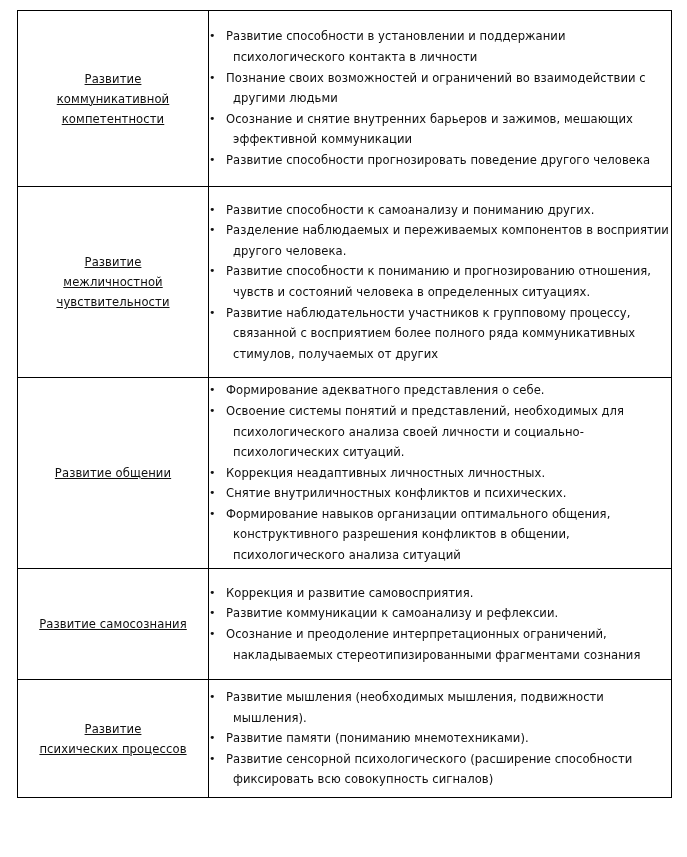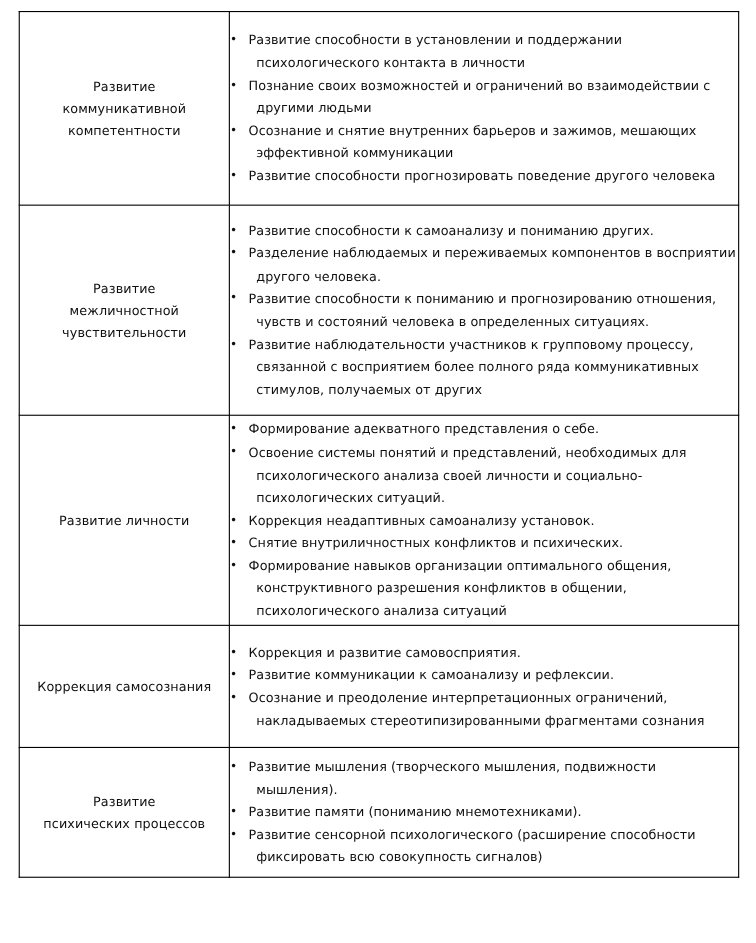--- a/index.html
+++ b/index.html
@@ -35,20 +35,21 @@
   table.goals-table td {
     border: 1.3px solid #000000;
     vertical-align: middle;
     padding: 0;
   }
 
   td.cat-cell {
     width: 190px;
     text-align: center;
     padding: 6px 8px;
+    text-decoration: underline;
   }
 
   td.items-cell {
     width: 462px;
     padding: 8px 8px 8px 20px;
     vertical-align: top;
   }
 
   .cat-label {
     font-size: 11.6px;
@@ -154,51 +155,51 @@
             <li>
                 <span class="bullet">•</span>
                 <span class="txt">Развитие наблюдательности участников к групповому процессу, связанной с восприятием более полного ряда коммуникативных стимулов, получаемых от других</span>
               </li>
           </ul>
         </td>
       </tr>
 
       <tr class="r3">
         <td class="cat-cell">
-          <div class="cat-label">Развитие личности</div>
+          <div class="cat-label">Развитие общении</div>
         </td>
         <td class="items-cell">
           <ul class="goal-list">
             <li>
                 <span class="bullet">•</span>
                 <span class="txt">Формирование адекватного представления о себе.</span>
               </li>
             <li>
                 <span class="bullet">•</span>
                 <span class="txt">Освоение системы понятий и представлений, необходимых для психологического анализа своей личности и социально-психологических ситуаций.</span>
               </li>
             <li>
                 <span class="bullet">•</span>
-                <span class="txt">Коррекция неадаптивных самоанализу установок.</span>
+                <span class="txt">Коррекция неадаптивных личностных личностных.</span>
               </li>
             <li>
                 <span class="bullet">•</span>
                 <span class="txt">Снятие внутриличностных конфликтов и психических.</span>
               </li>
             <li>
                 <span class="bullet">•</span>
                 <span class="txt">Формирование навыков организации оптимального общения, конструктивного разрешения конфликтов в общении, психологического анализа ситуаций</span>
               </li>
           </ul>
         </td>
       </tr>
 
       <tr class="r4">
         <td class="cat-cell">
-          <div class="cat-label">Коррекция самосознания</div>
+          <div class="cat-label">Развитие самосознания</div>
         </td>
         <td class="items-cell">
           <ul class="goal-list">
             <li>
                 <span class="bullet">•</span>
                 <span class="txt">Коррекция и развитие самовосприятия.</span>
               </li>
             <li>
                 <span class="bullet">•</span>
                 <span class="txt">Развитие коммуникации к самоанализу и рефлексии.</span>
@@ -213,21 +214,21 @@
 
       <tr class="r5">
         <td class="cat-cell">
           <div class="cat-label">Развитие
 психических процессов</div>
         </td>
         <td class="items-cell">
           <ul class="goal-list">
             <li>
                 <span class="bullet">•</span>
-                <span class="txt">Развитие мышления (творческого мышления, подвижности мышления).</span>
+                <span class="txt">Развитие мышления (необходимых мышления, подвижности мышления).</span>
               </li>
             <li>
                 <span class="bullet">•</span>
                 <span class="txt">Развитие памяти (пониманию мнемотехниками).</span>
               </li>
             <li>
                 <span class="bullet">•</span>
                 <span class="txt">Развитие сенсорной психологического (расширение способности фиксировать всю совокупность сигналов)</span>
               </li>
           </ul>

